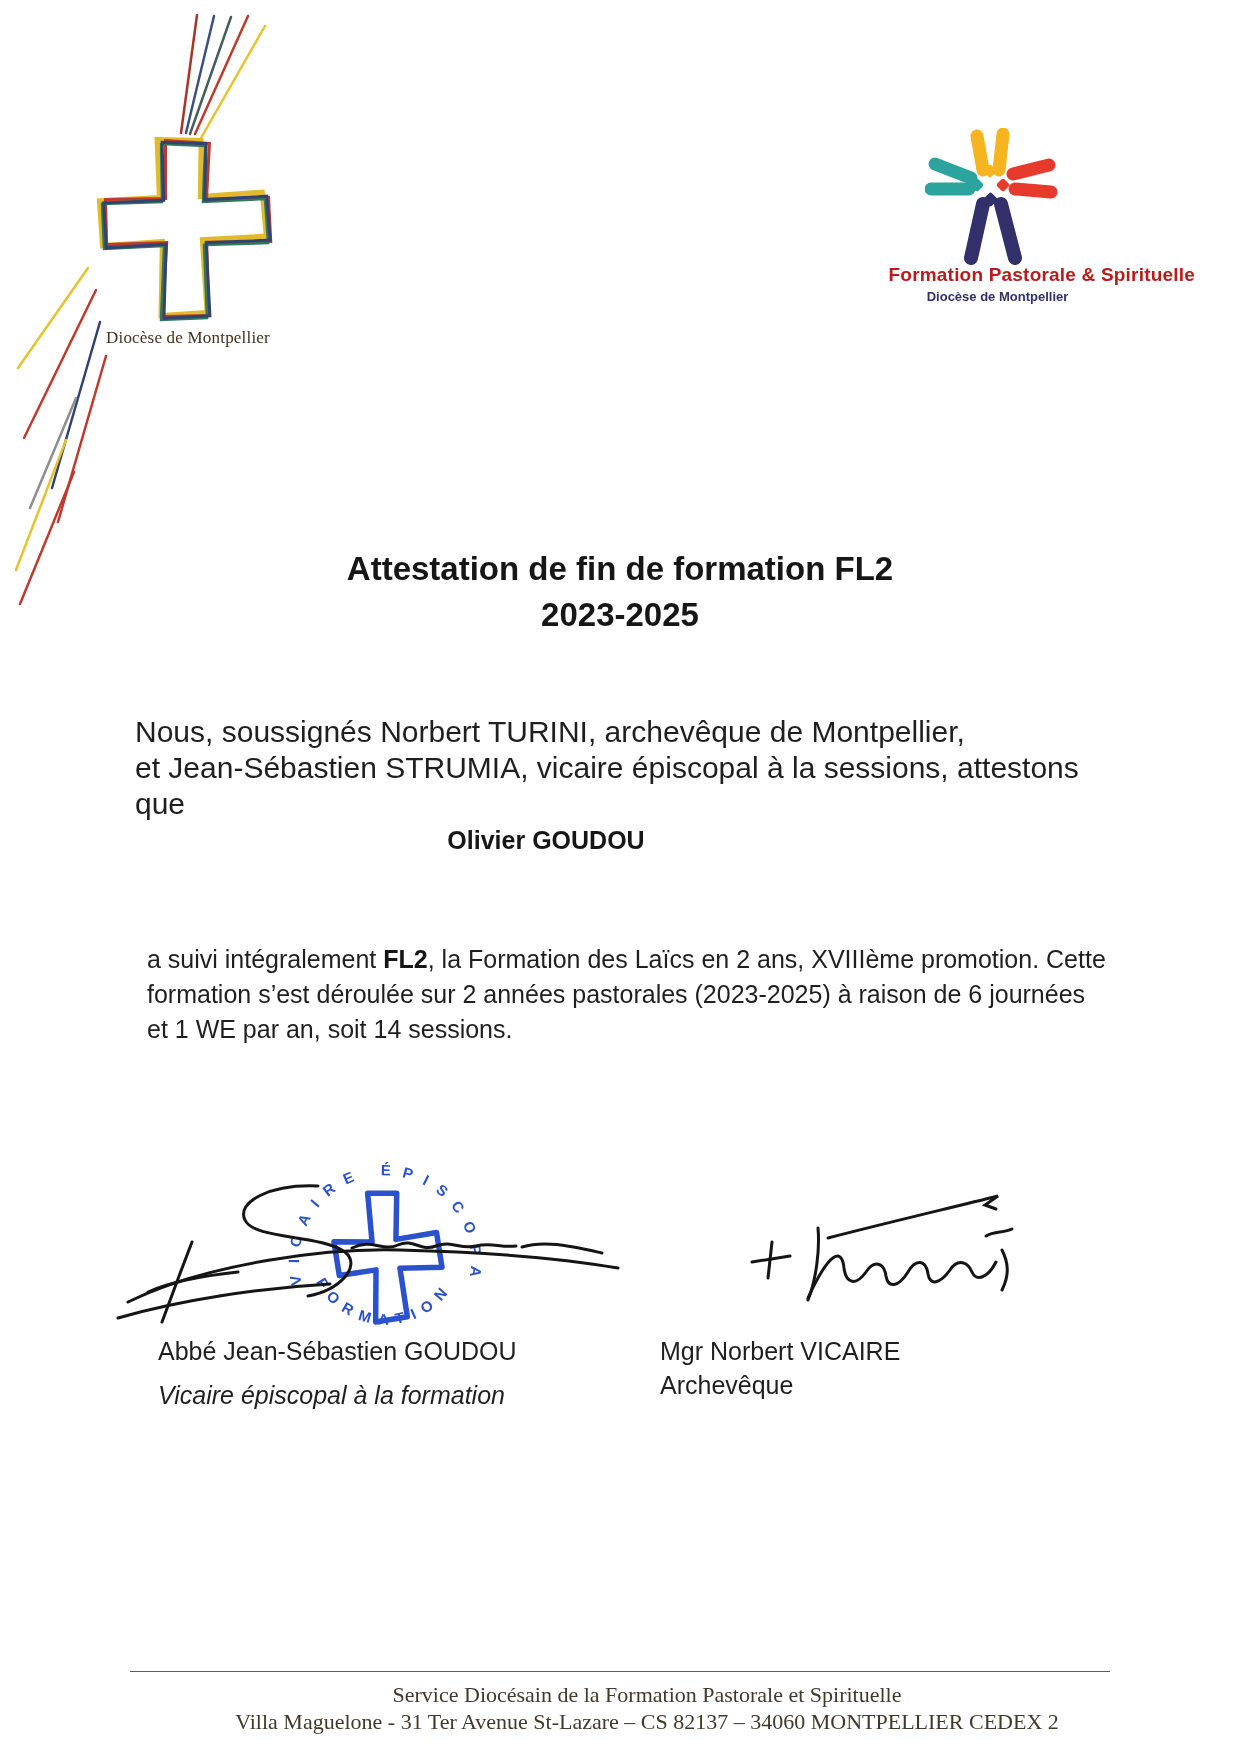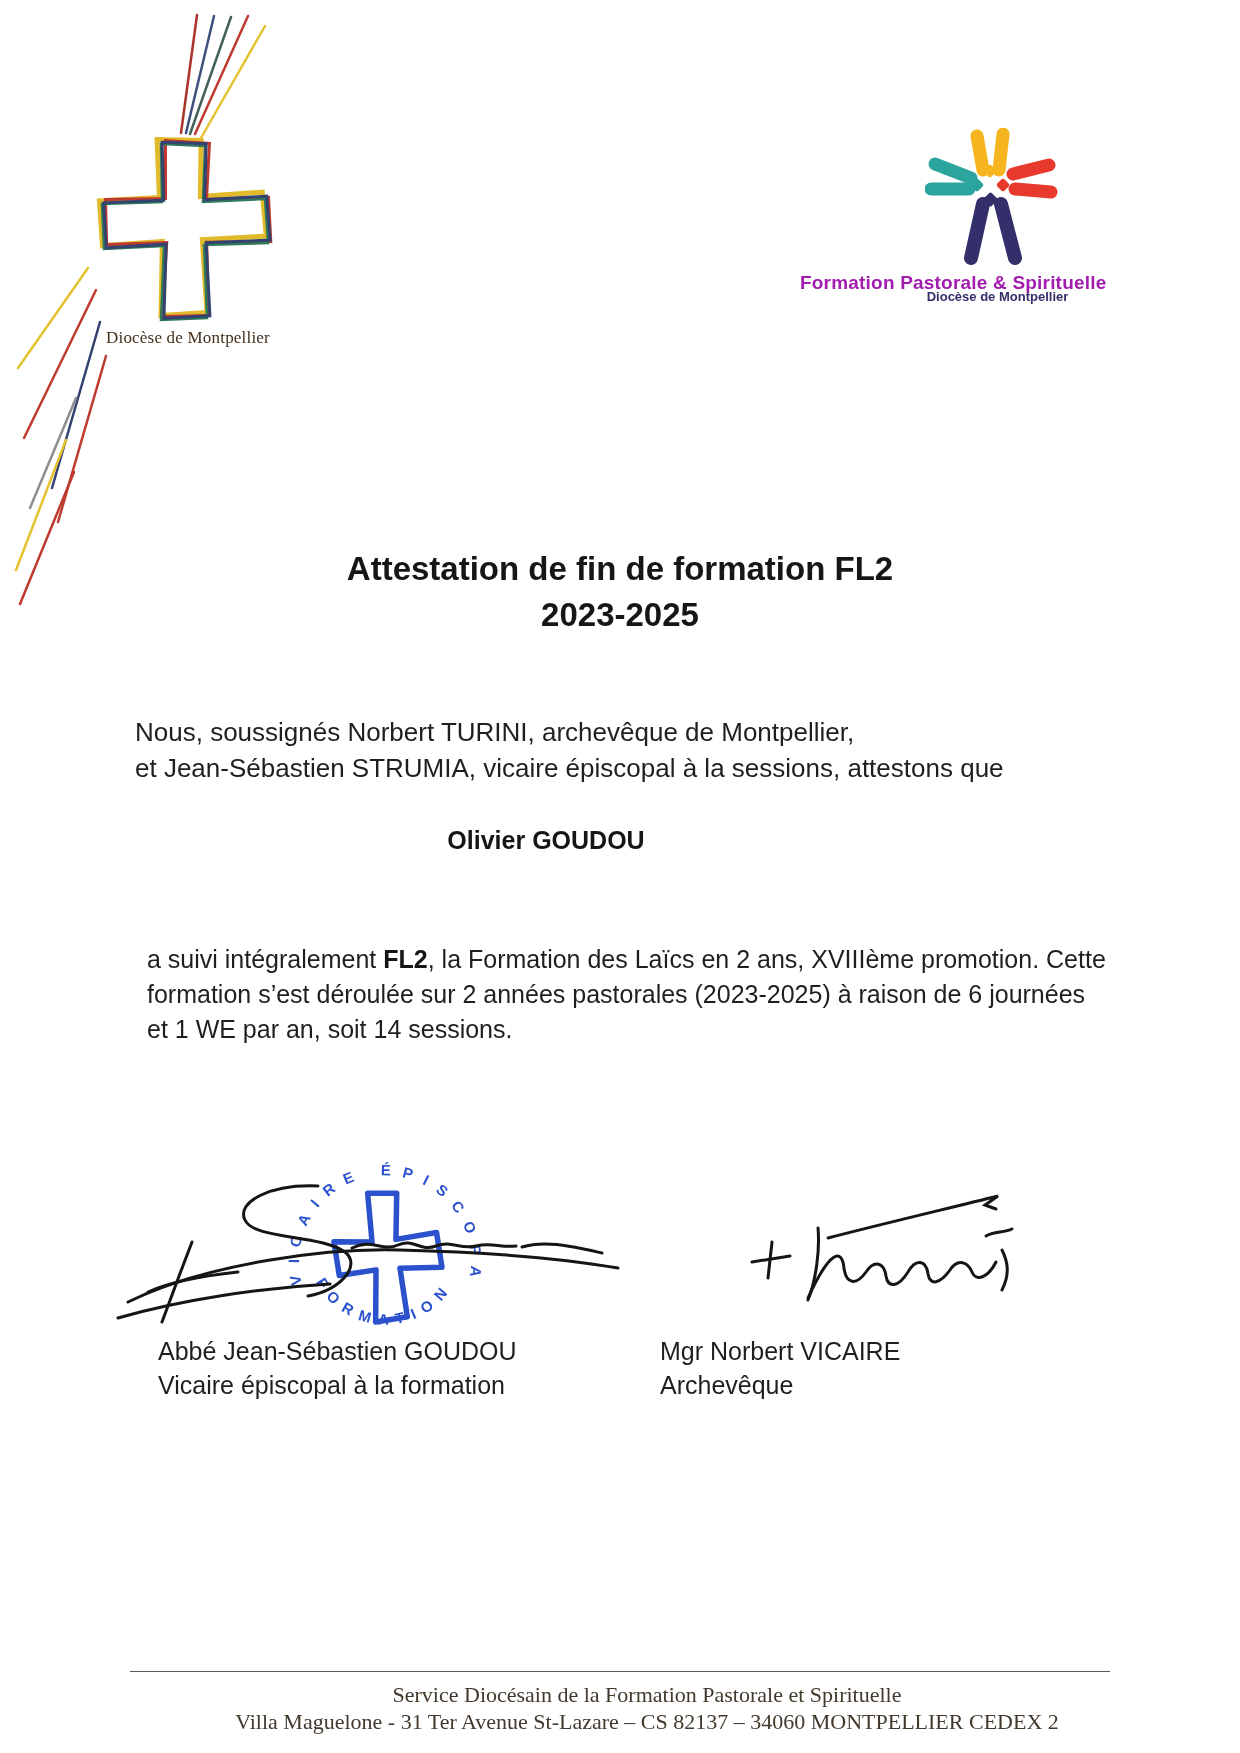--- a/index.html
+++ b/index.html
@@ -4,37 +4,37 @@
 <style>
   html,body{margin:0;padding:0;background:#ffffff;}
   .page{position:relative;width:1240px;height:1753px;background:#ffffff;overflow:hidden;
         font-family:"Liberation Sans", sans-serif;color:#1c1c1c;}
   .abs{position:absolute;}
   .serif{font-family:"Liberation Serif", serif;}
 
   .left-logo-caption{left:100px;top:328px;width:176px;text-align:center;
     font-size:17px;color:#44301d;letter-spacing:.2px;}
 
-  .right-logo-title{left:800px;top:272px;width:395px;text-align:left;
-    font-size:19px;font-weight:700;color:#a21caf;letter-spacing:.2px;}
+  .right-logo-title{left:800px;top:264px;width:395px;text-align:right;
+    font-size:19px;font-weight:700;color:#b91c1c;letter-spacing:.2px;}
   .right-logo-subtitle{left:800px;top:289px;width:395px;text-align:center;
     font-size:13px;font-weight:700;color:#322f6a;}
 
   .doc-title{left:0;top:546px;width:1240px;text-align:center;
     font-size:33px;font-weight:700;line-height:46px;color:#161616;}
 
-  .intro{left:135px;top:714px;width:1000px;font-size:26px;line-height:36px;color:#1f1f1f;}
+  .intro{left:135px;top:714px;width:1000px;font-size:30px;line-height:36px;color:#1f1f1f;}
   .recipient{left:12px;top:826px;width:1068px;text-align:center;
     font-size:25px;font-weight:700;color:#161616;}
   .paragraph{left:135px;top:930px;width:965px;font-size:25px;line-height:35px;color:#1f1f1f;}
   .paragraph b{font-weight:700;color:#161616;}
   .date-line{left:135px;top:1108px;font-size:25px;color:#1f1f1f;}
 
   .sig-label{font-size:25px;line-height:34px;color:#1f1f1f;}
-  .sig-label .role{}
+  .sig-label .role{font-style:italic;margin-top:10px;}
   .sig-left{left:158px;top:1334px;}
   .sig-right{left:660px;top:1334px;}
 
   .footer-rule{left:130px;top:1671px;width:980px;border-top:1.5px solid #5a5a5a;height:0;}
   .footer-text{left:0;width:1240px;text-align:center;font-size:22px;line-height:27px;color:#42382c;padding-left:27px;}
   .footer-line1{top:1681px;}
   .footer-line2{top:1708px;}
 
   .stamp-text{font-family:"Liberation Sans", sans-serif;font-weight:700;}
 </style>

